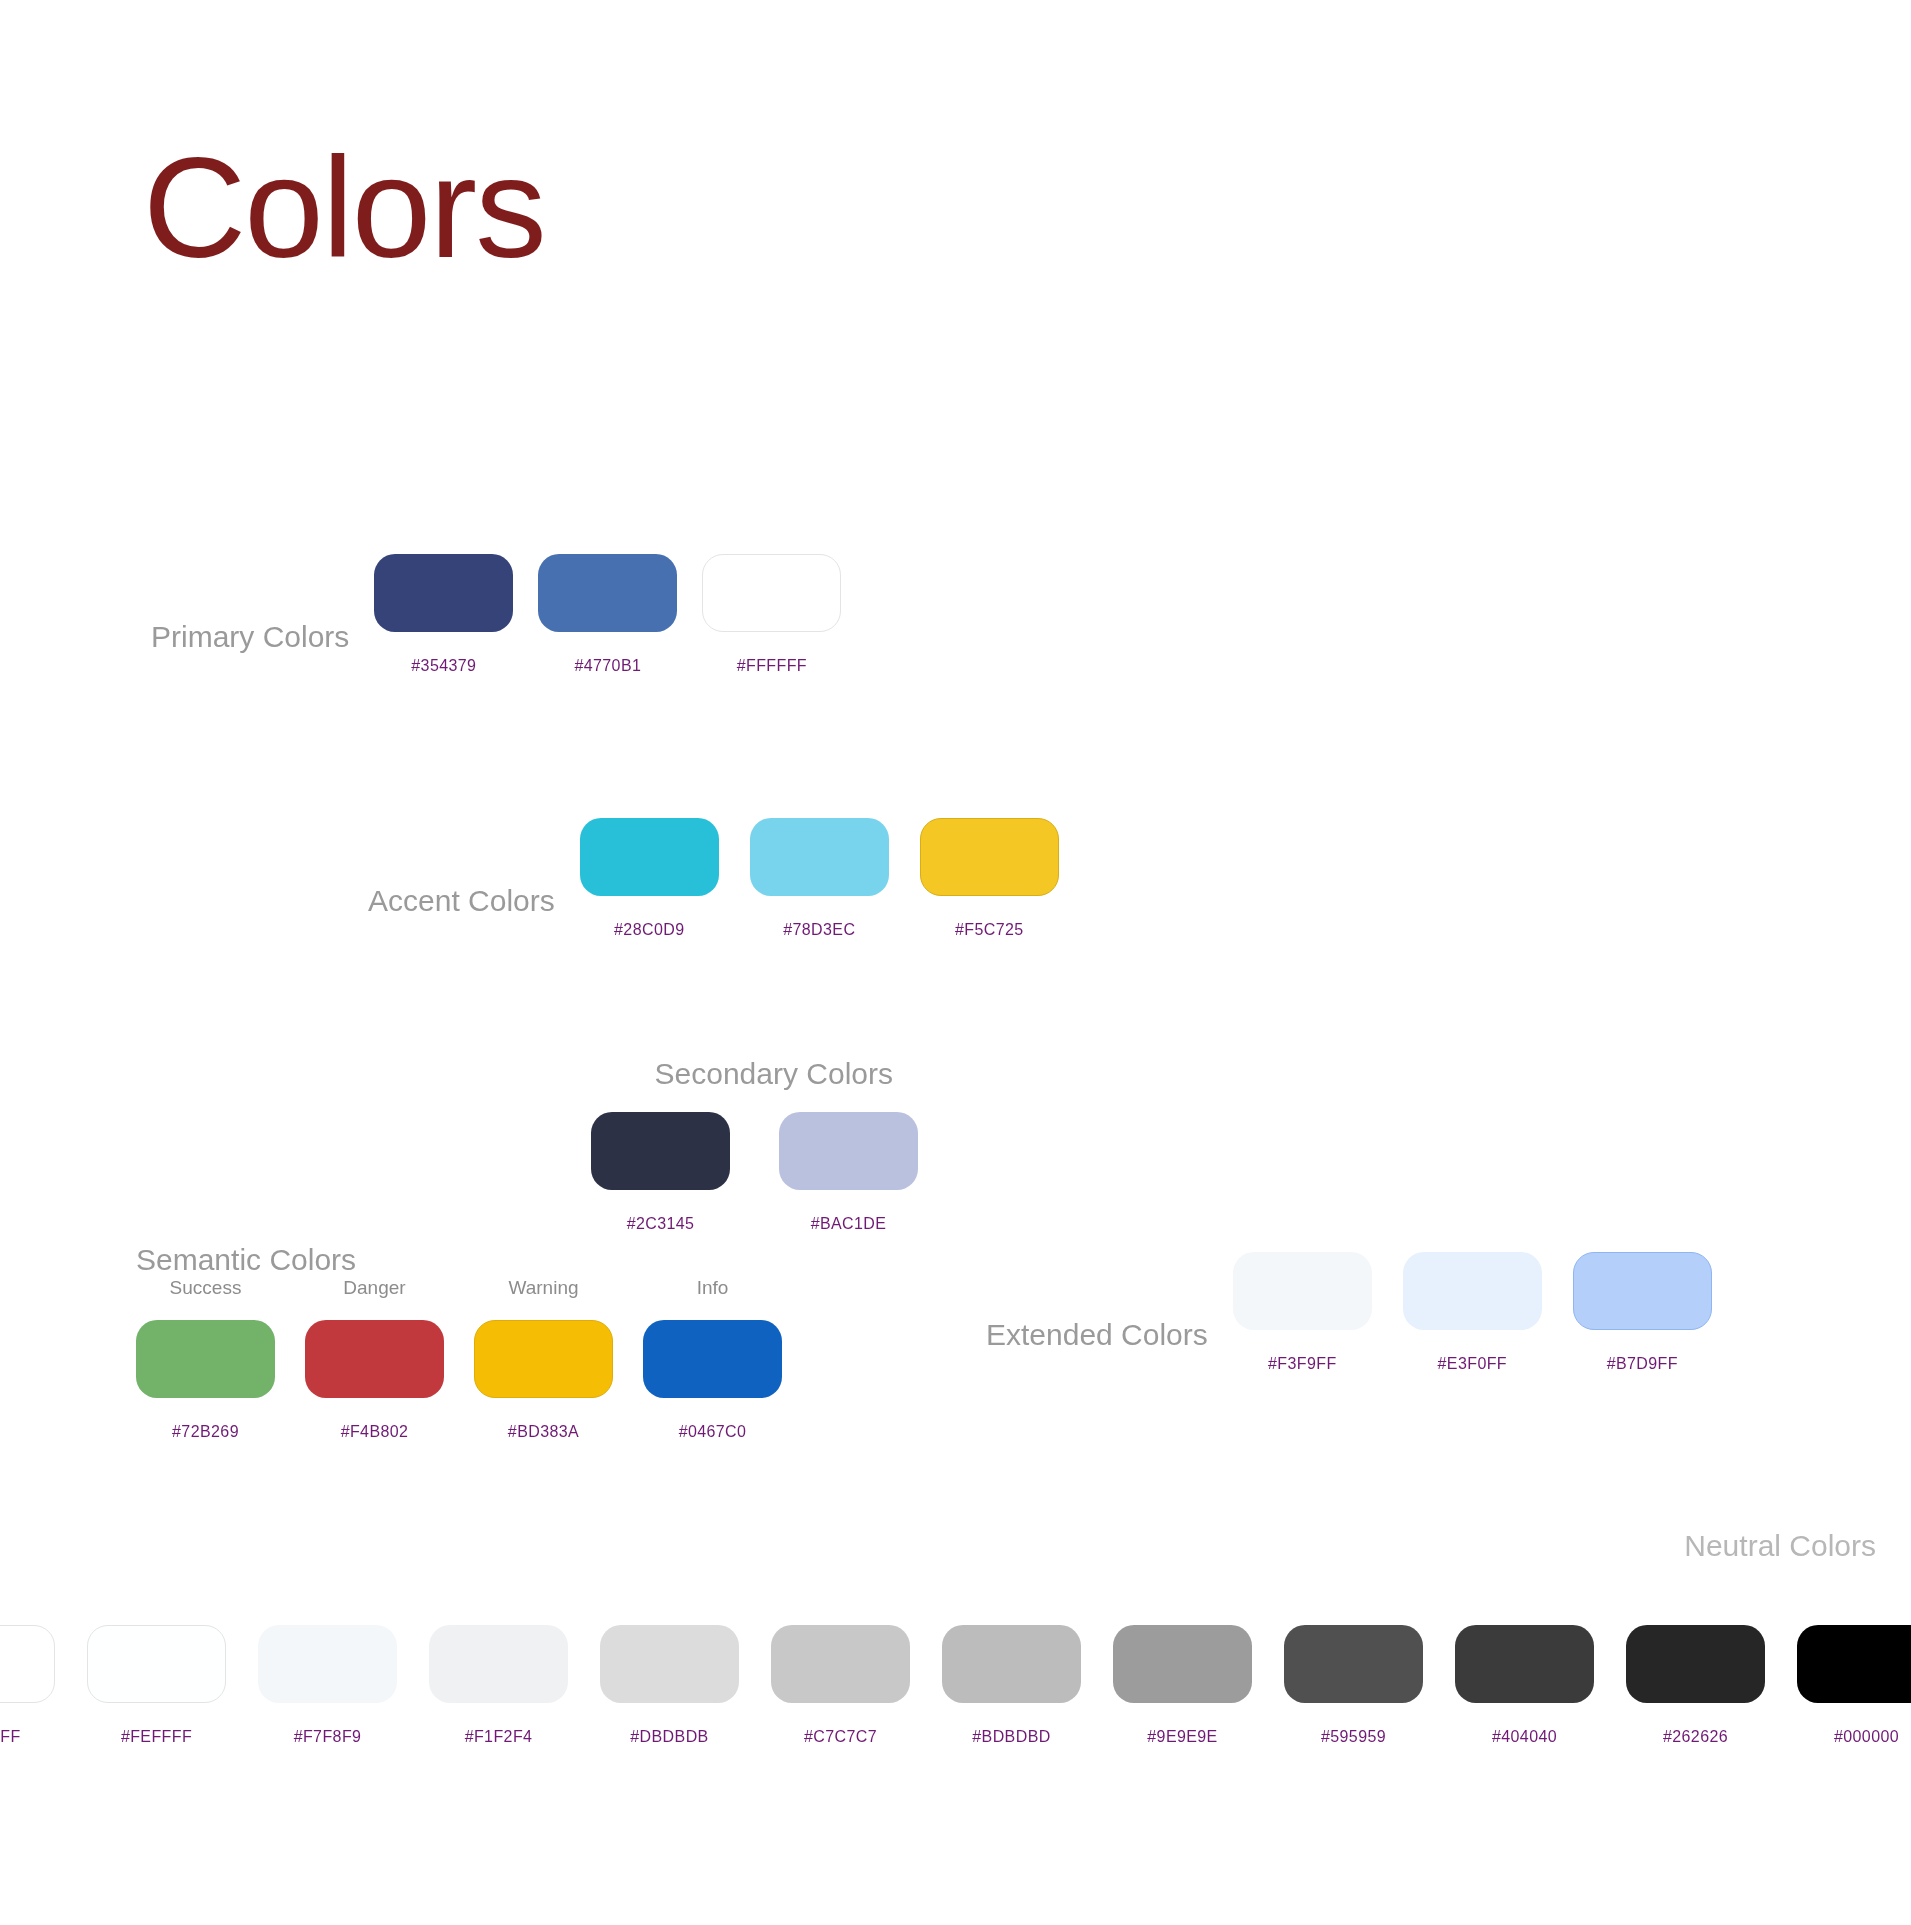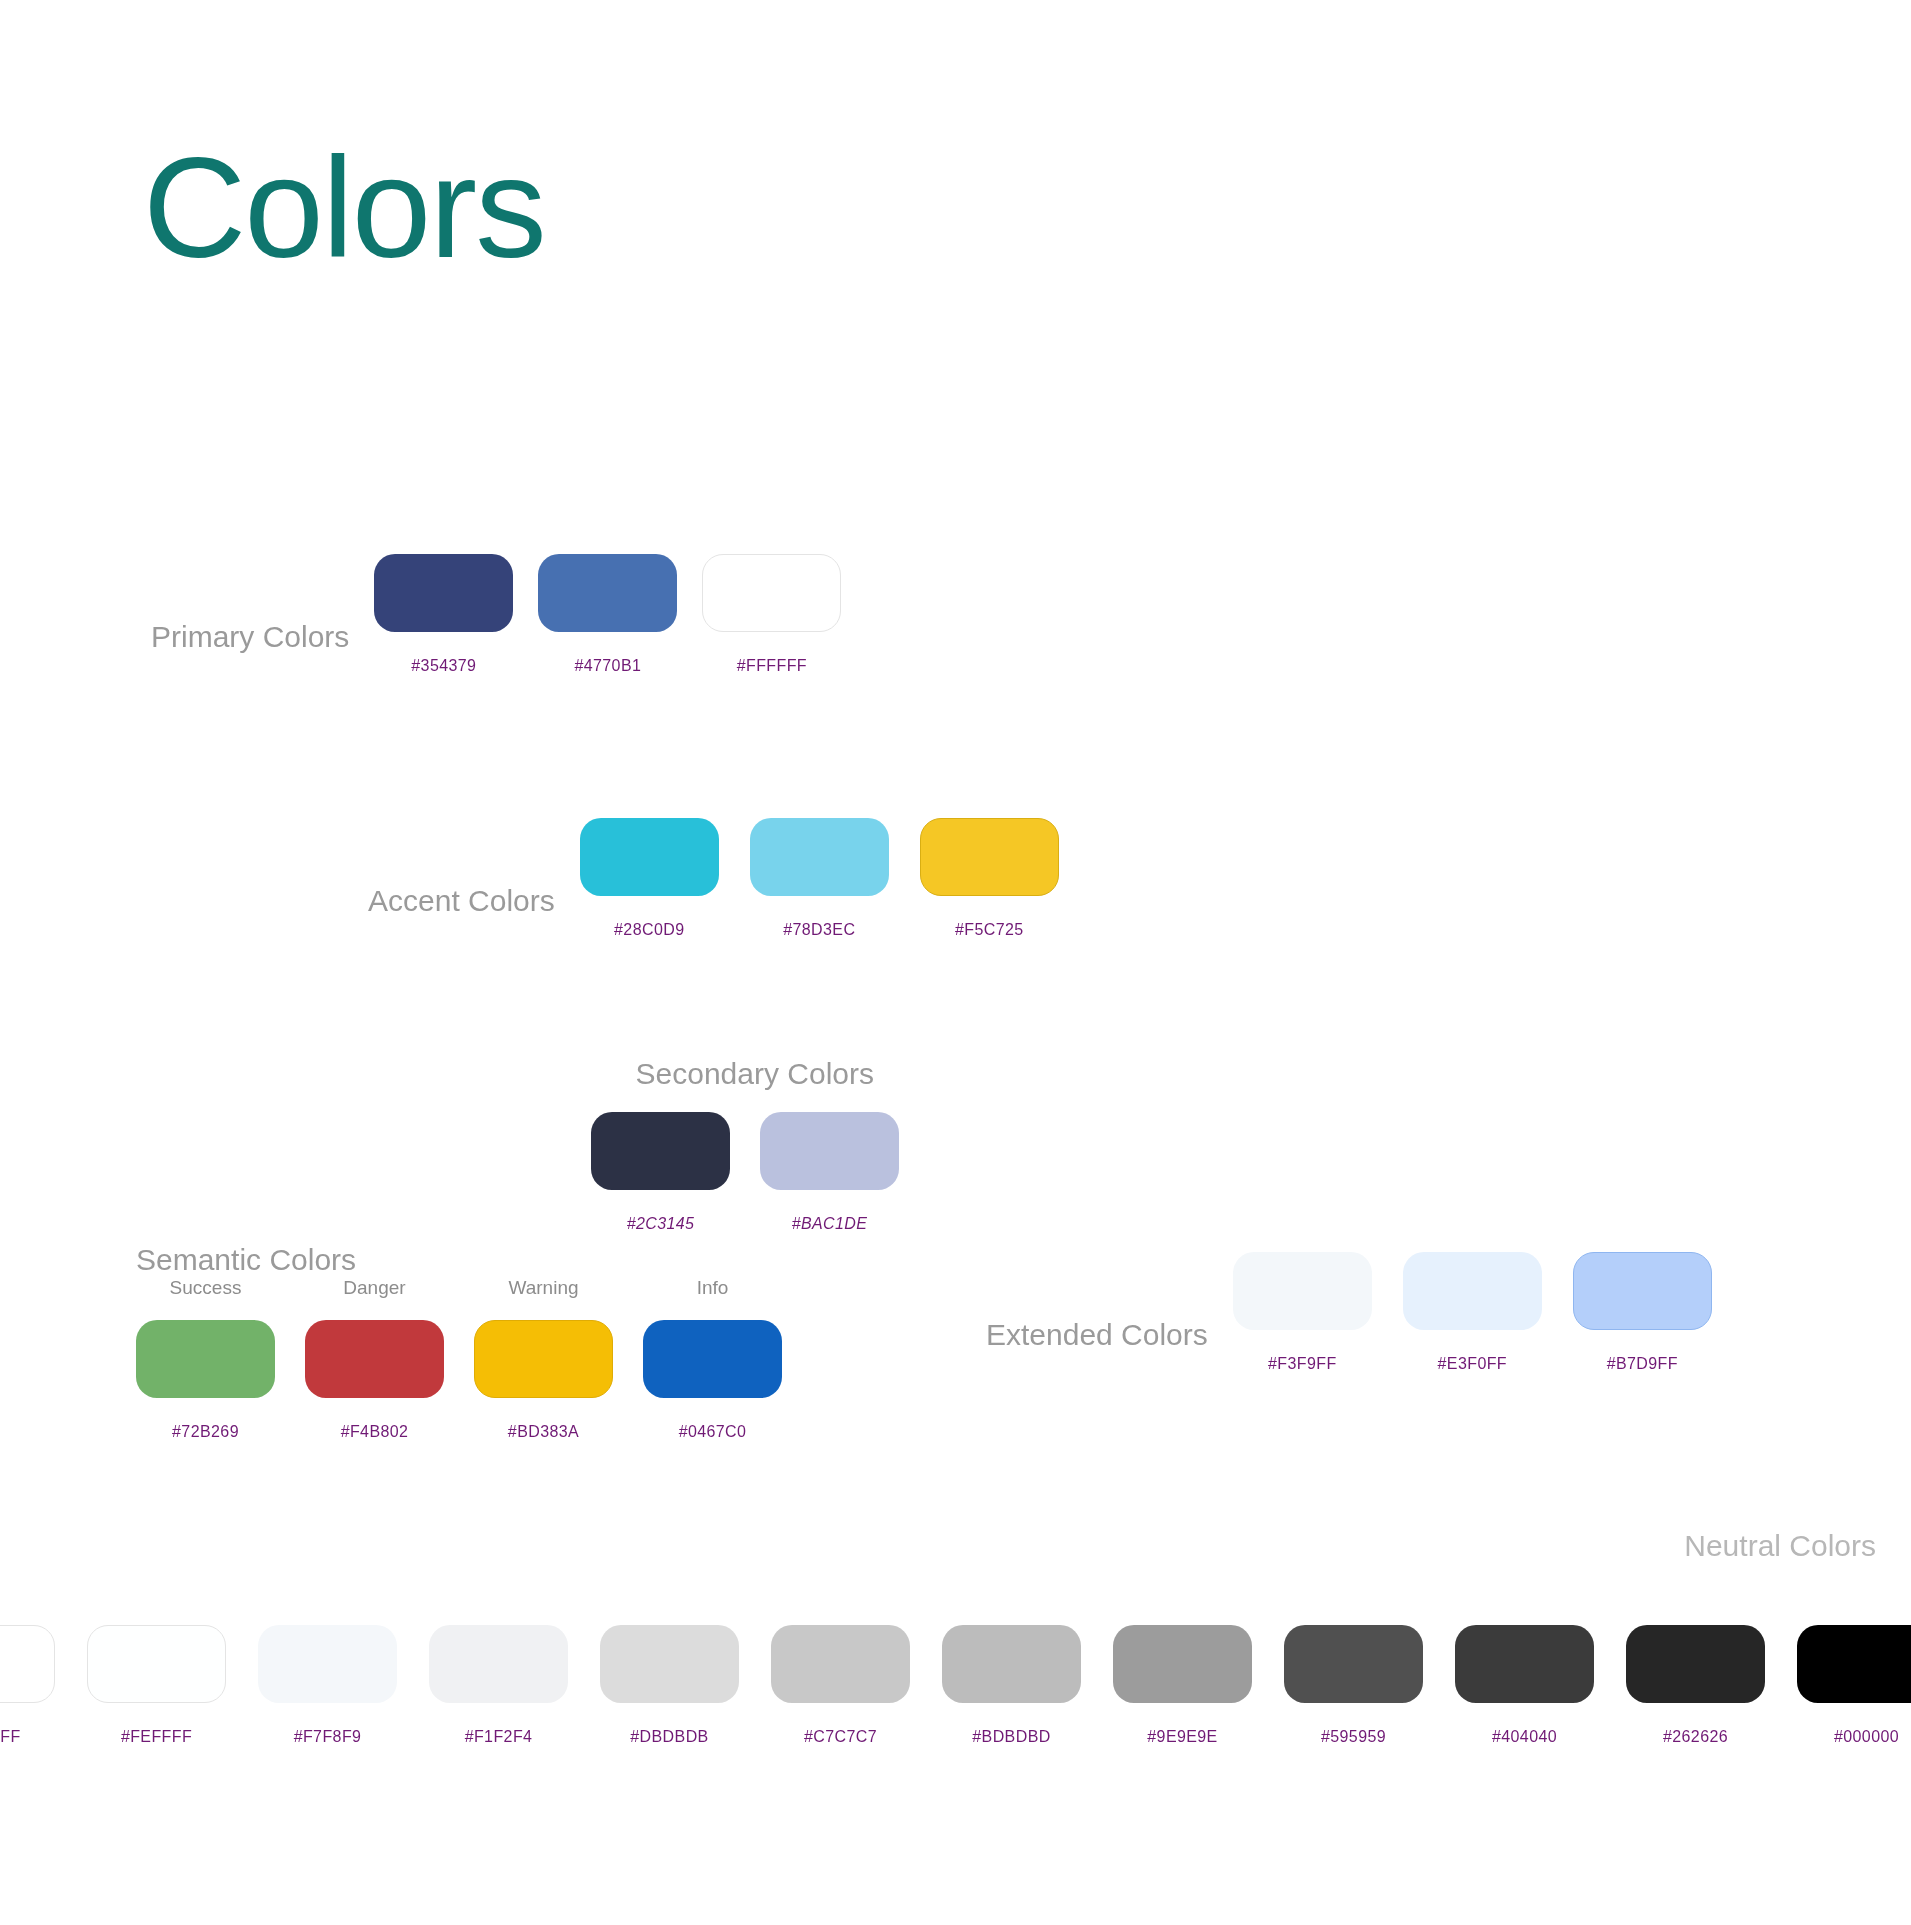--- a/index.html
+++ b/index.html
@@ -77,21 +77,21 @@
   }
 
   
   #row-primary   { left: 151px;  top: 554px; }
   #row-accent    { left: 368px;  top: 818px; }
   #row-secondary { left: 591px;  top: 1036px; flex-direction: column; }
   #row-extended  { left: 986px; top: 1252px; }
 
   #row-primary .swatch-strip   { gap: 25px; }
   #row-accent .swatch-strip    { gap: 31px; }
-  #row-secondary .swatch-strip { gap: 30px; font-style: italic; }
+  #row-secondary .swatch-strip { gap: 49px; }
   #row-extended .swatch-strip  { gap: 31px; }
 
   
   #semantic-block {
     position: absolute;
     left: 136px;
     top: 1243px;
   }
   #semantic-heading {
     font-size: 30px;
@@ -131,21 +131,21 @@
   }
   .tex-blue {
     background-image:
       radial-gradient(circle at 1px 1px, rgba(40,110,210,0.40) 1.1px, transparent 1.2px);
     background-size: 7.6px 7.6px;
   }
 </style>
 </head>
 <body style="background: rgb(255, 255, 255);">
 
-<div id="page-title" style="color: #0f766e;">Colors</div>
+<div id="page-title" style="color: #7f1d1d;">Colors</div>
 
 <div class="palette-row" id="row-primary">
   <div class="row-label leading">Primary Colors</div>
   <div class="swatch-strip">
     <div class="swatch-cell">
       <div class="swatch-box" style="background: rgb(53, 67, 121);"></div>
       <div class="swatch-hex">#354379</div>
     </div>
     <div class="swatch-cell">
       <div class="swatch-box" style="background: rgb(71, 112, 177);"></div>

